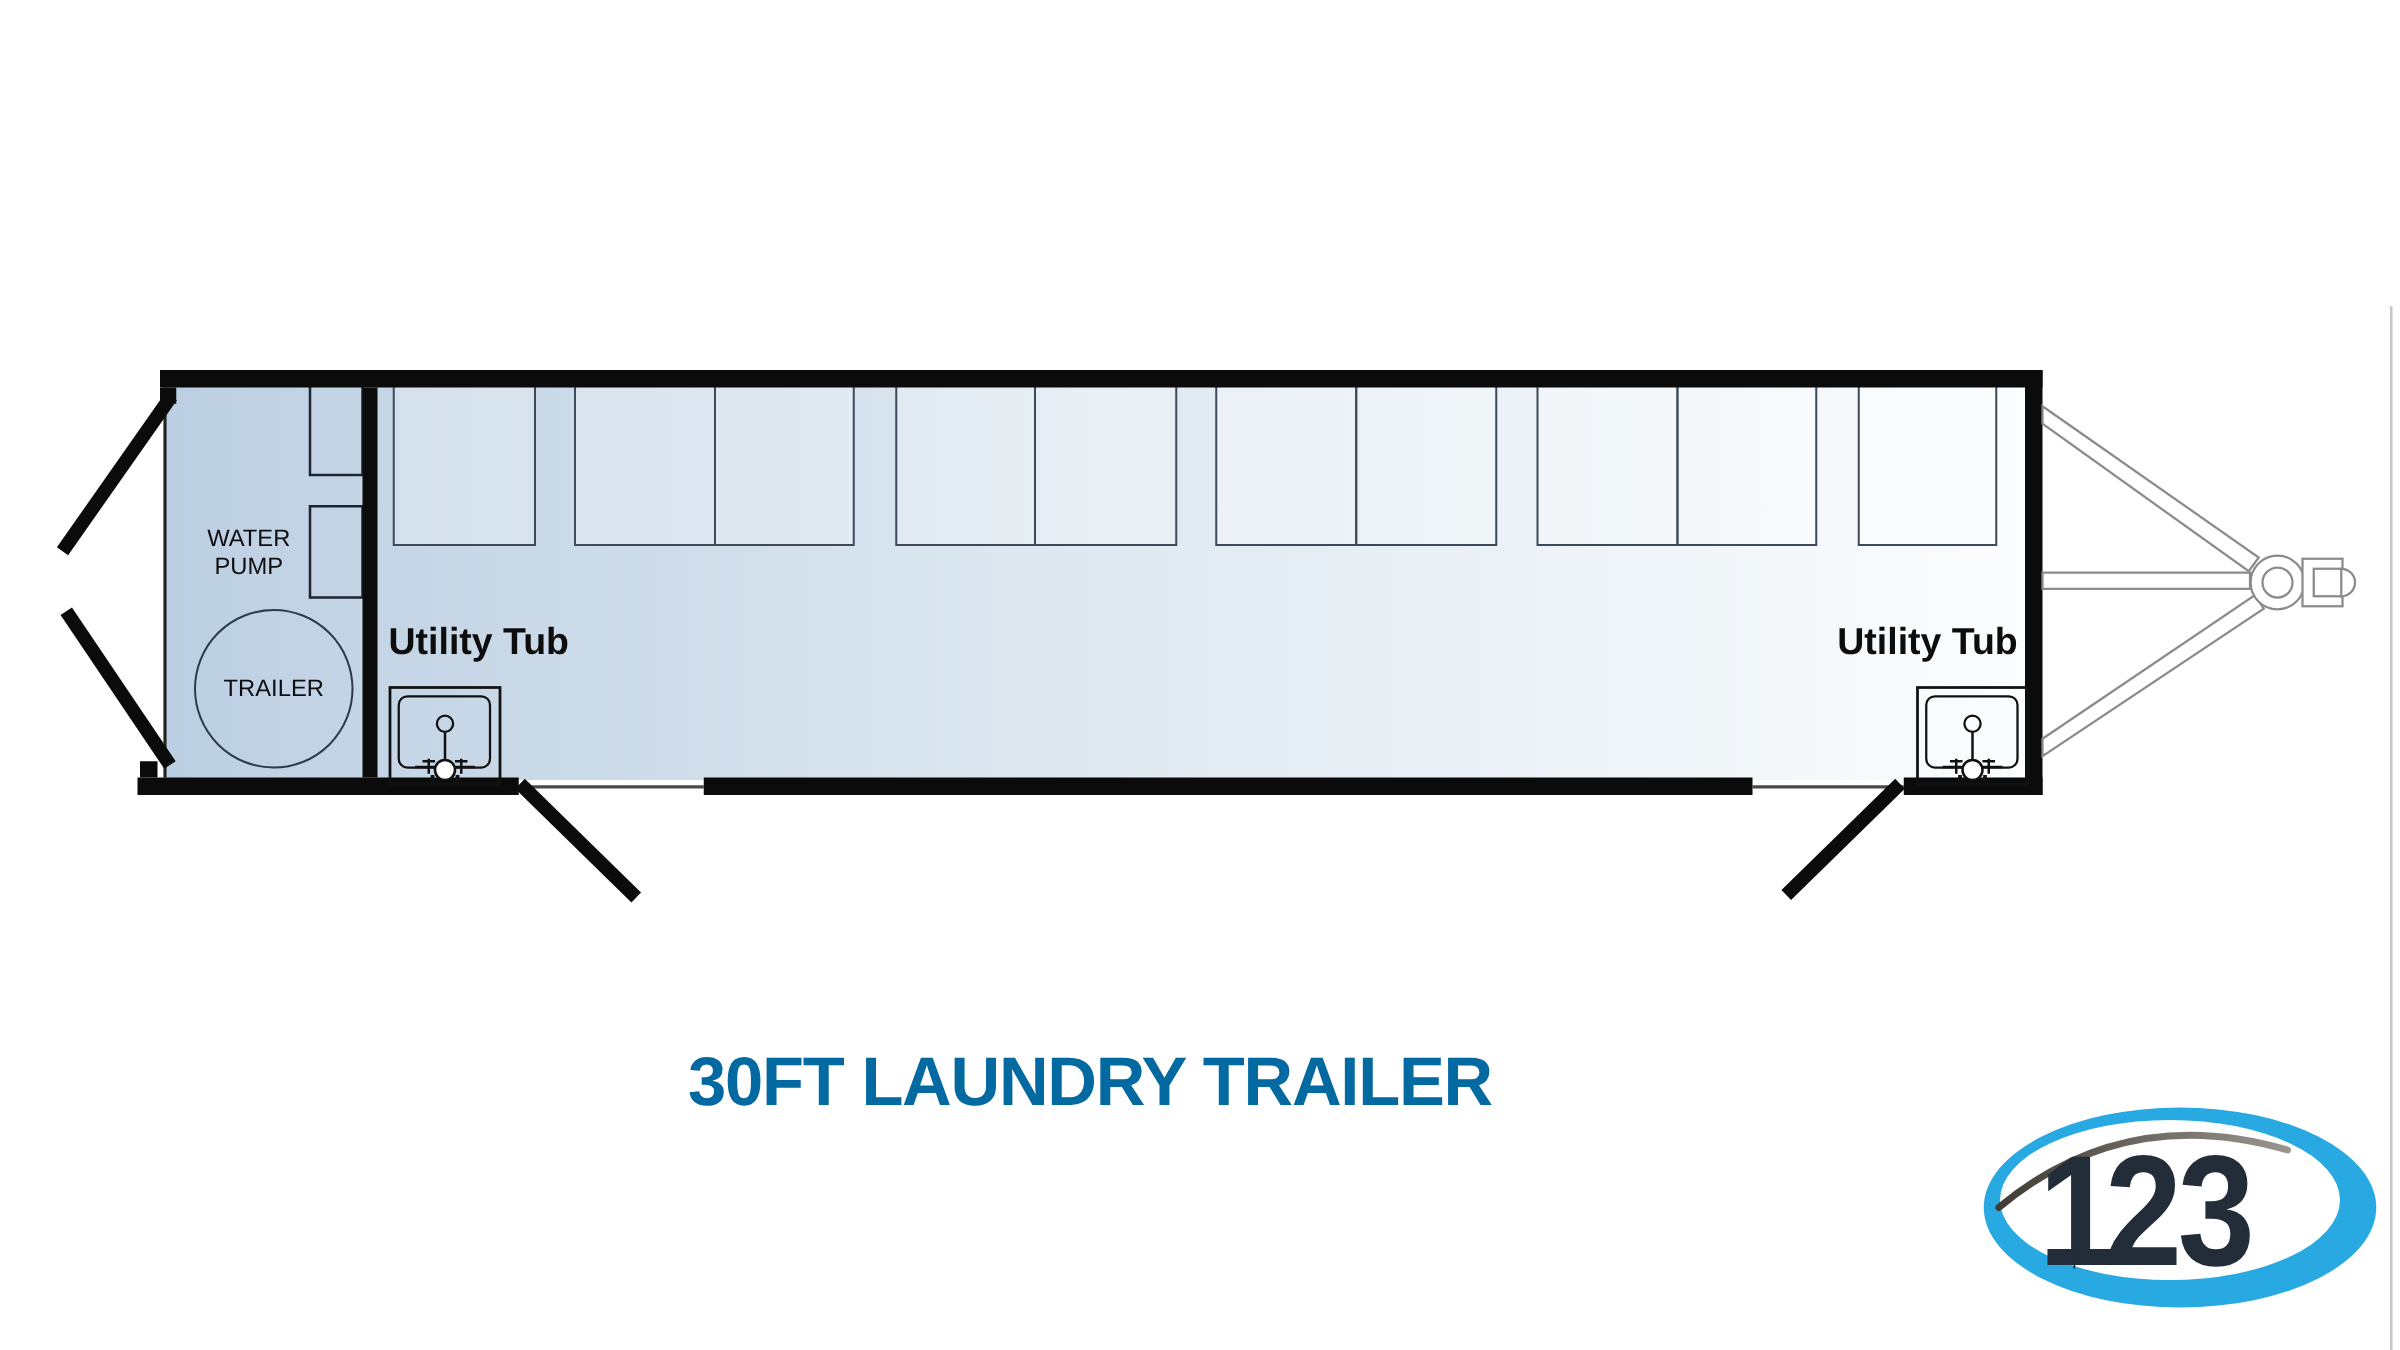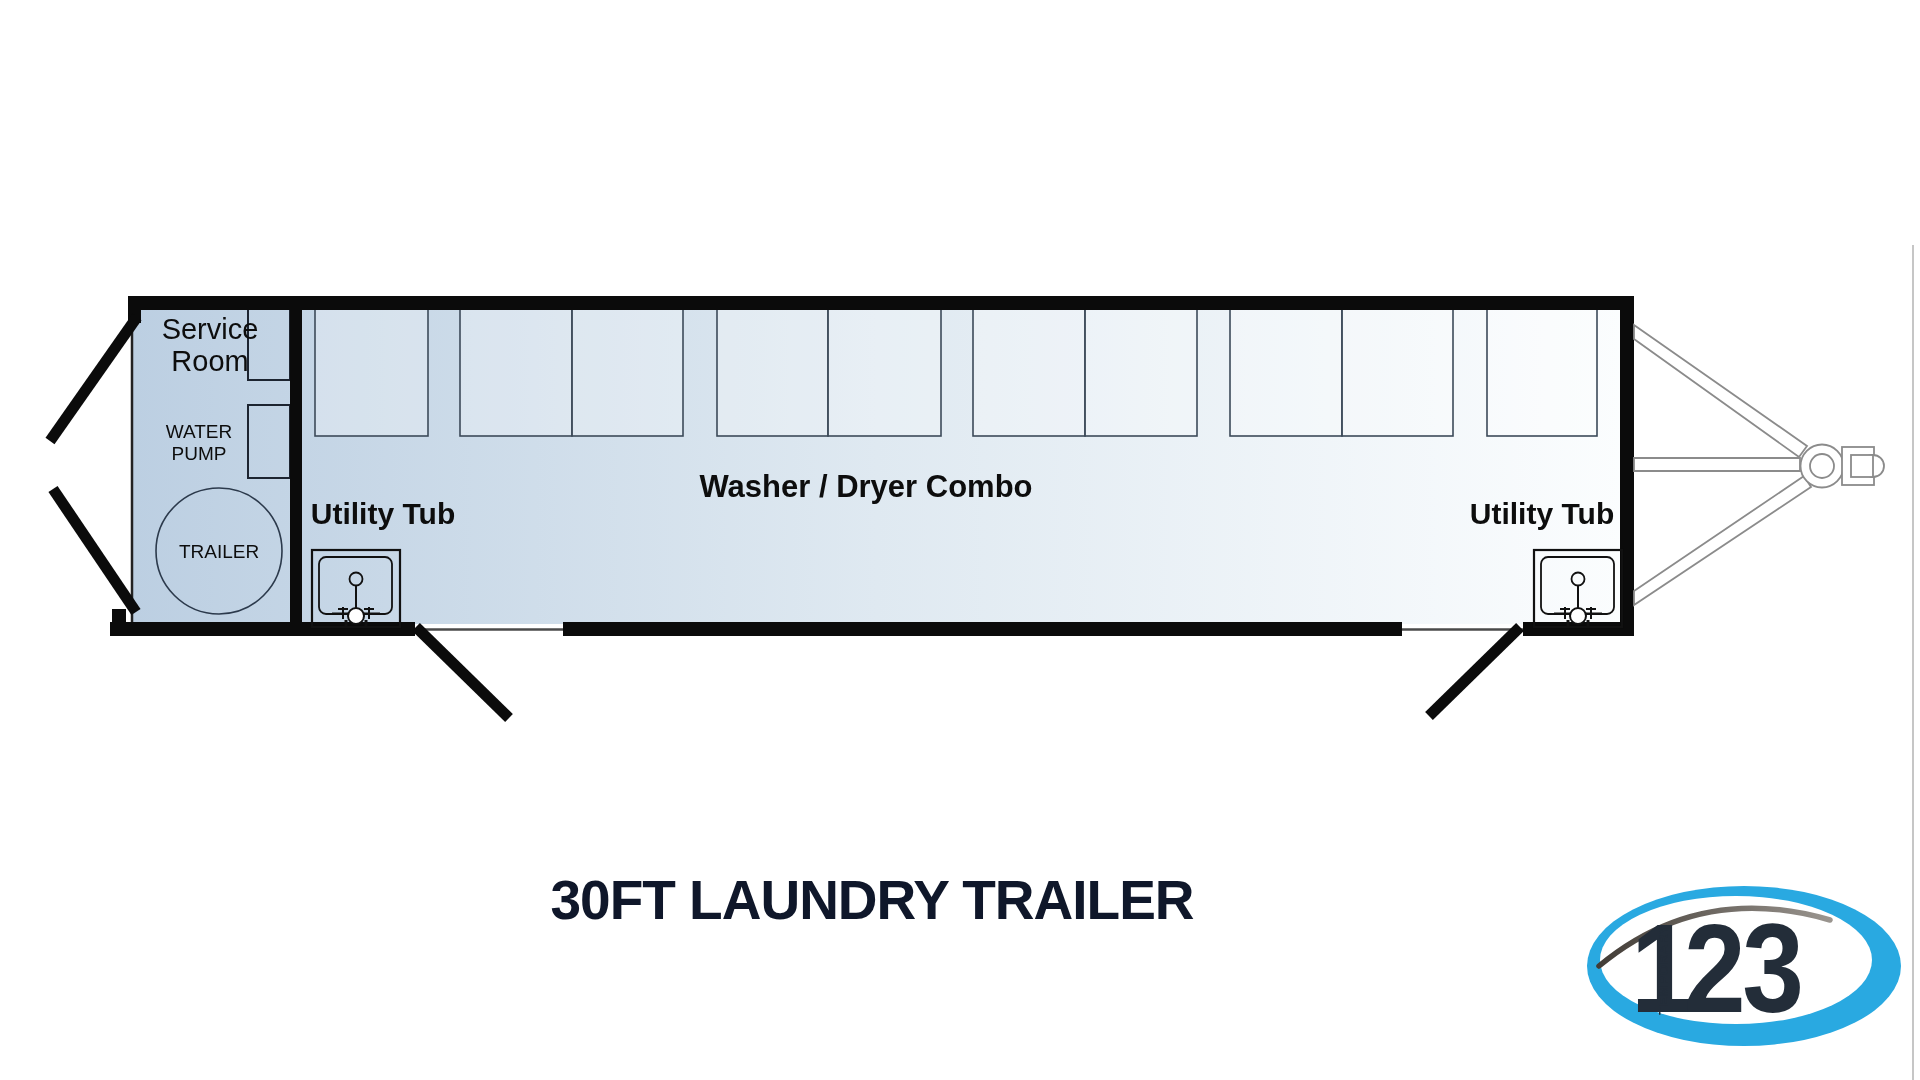--- a/index.html
+++ b/index.html
@@ -12,21 +12,21 @@
   .lbl.center { transform:translateX(-50%); }
   .service-room-label { left:131px; top:313px; width:158px; text-align:center;
     font-size:29px; line-height:1.12; white-space:normal; }
   .water-pump-label { left:154px; top:421px; width:90px; text-align:center;
     font-size:19px; line-height:1.18; white-space:normal; }
   .heater-label { left:219px; top:541px; font-size:19px; }
   .washer-dryer-label { left:866px; top:469px; font-size:31px; font-weight:bold; }
   .utility-tub-left-label  { left:383px;  top:497px; font-size:30px; font-weight:bold; }
   .utility-tub-right-label { left:1542px; top:497px; font-size:30px; font-weight:bold; }
   .diagram-title { left:872px; top:833px; font-size:55px; font-weight:bold;
-    letter-spacing:-1px; color:#0f172a;margin-top:35px; }
+    letter-spacing:-1px; color:#0369a1; }
   
   .logo-digit { position:absolute; font-weight:bold; color:#232d39;
     font-size:126px; line-height:1; letter-spacing:-4px;
     transform:scaleX(0.88); transform-origin:left top; }
   .logo-digit-one  { left:1631px; top:906px; }
   .logo-digit-rest { left:1684px; top:906px; }
   .logo-vertical { position:absolute; left:1656px; top:930px; height:85px; width:22px;
     font-size:13.5px; font-weight:bold; color:#232d39; letter-spacing:0.5px;
     writing-mode:vertical-rl; transform:rotate(180deg); text-align:center;
     white-space:nowrap; overflow:visible; }
@@ -123,24 +123,22 @@
       <rect x="1851" y="455" width="22" height="22"></rect>
     </g>
 
     <g>
       <ellipse cx="1744" cy="966" rx="157" ry="80" fill="#29a9e1"></ellipse>
       <ellipse cx="1736" cy="960" rx="136" ry="64" fill="#ffffff"></ellipse>
       <path d="M 1599 966 Q 1700 882 1830 920" fill="none" stroke="url(#swooshGrad)" stroke-width="5.5" stroke-linecap="round"></path>
     </g>
   </svg>
 
-  <div class="lbl service-room-label">Service Room</div>
   <div class="lbl water-pump-label">WATER PUMP</div>
   <div class="lbl center heater-label">TRAILER</div>
-  <div class="lbl center washer-dryer-label">Washer / Dryer Combo</div>
   <div class="lbl center utility-tub-left-label">Utility Tub</div>
   <div class="lbl center utility-tub-right-label">Utility Tub</div>
   <div class="lbl center diagram-title">30FT LAUNDRY TRAILER</div>
 
   <span class="logo-digit logo-digit-one">1</span>
   <span class="logo-vertical">TEMPORARY</span>
   <span class="logo-digit logo-digit-rest">23</span>
 
 </div>
 

